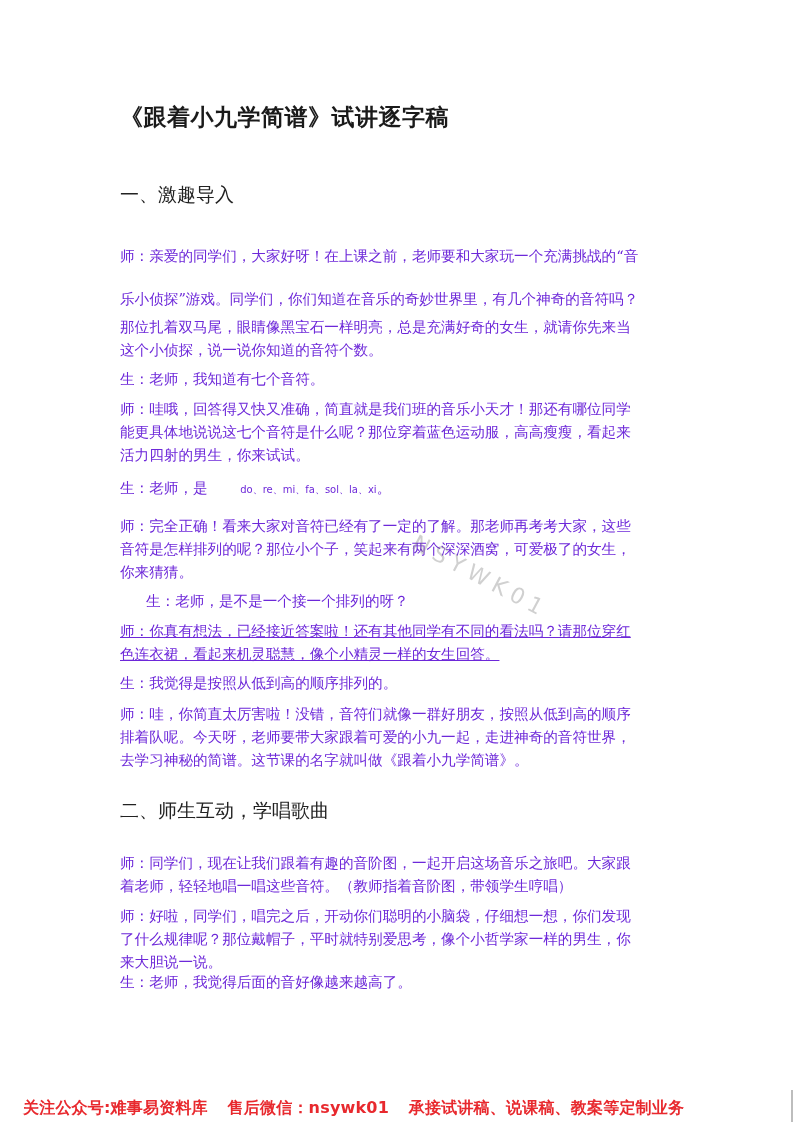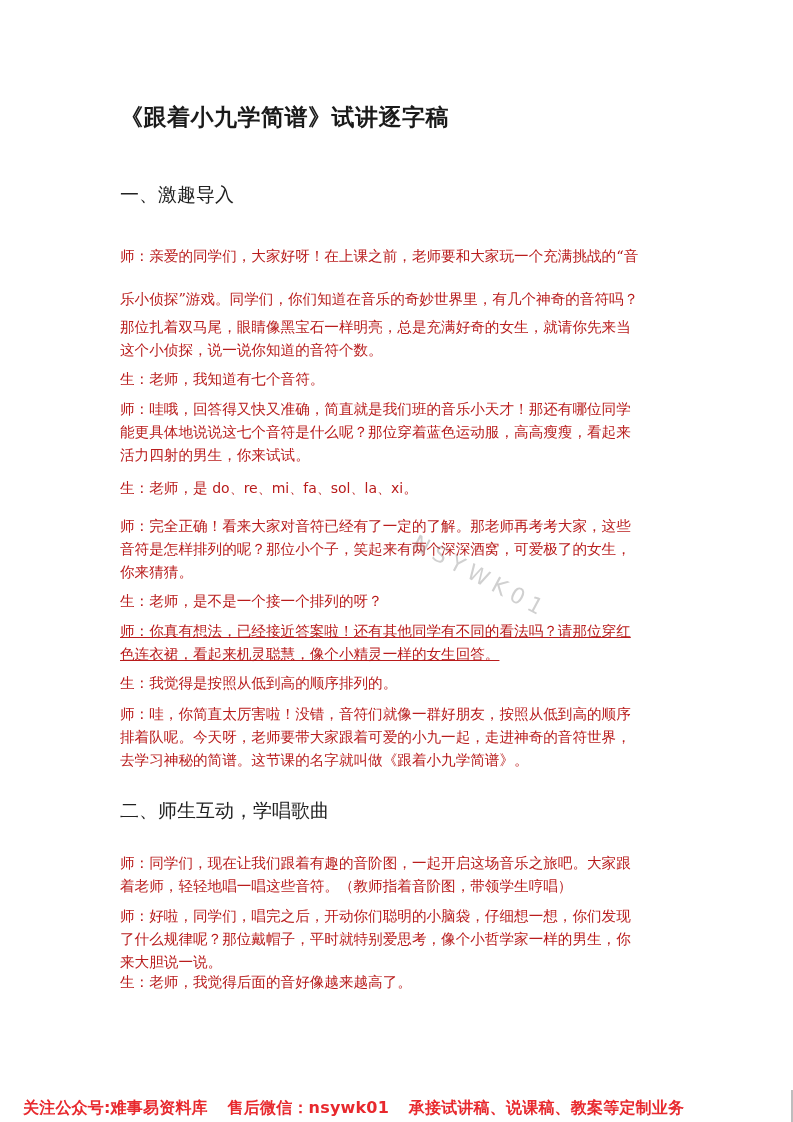--- a/index.html
+++ b/index.html
@@ -38,29 +38,30 @@
       line-height: 26px;
       color: #222;
       white-space: nowrap;
     }
     .para {
       position: absolute;
       left: 120px;
       width: 560px;
       font-size: 14.6px;
       line-height: 23px;
-      color: #b91c1c;
+      color: #6d28d9;
     }
     .para .line {
       display: block;
       white-space: nowrap;
     }
     .latin {
       font-family: "DejaVu Sans", "Liberation Sans", sans-serif;
-      font-size: 14px;
+      font-size: 10px;
+      margin-left: 28px;
     }
     .watermark {
       position: absolute;
       left: 420px;
       top: 530px;
       font-family: "DejaVu Sans", "Liberation Sans", sans-serif;
       font-size: 22px;
       color: rgba(120,120,120,0.35);
       transform: rotate(28deg);
       transform-origin: left top;
@@ -126,21 +127,21 @@
   <div class="para" style="top:476px;">
     <span class="line"><span>生：老师，是 </span><span class="latin">do、re、mi、fa、sol、la、xi</span><span>。</span></span>
   </div>
 
   <div class="para" style="top:514px;">
     <span class="line">师：完全正确！看来大家对音符已经有了一定的了解。那老师再考考大家，这些</span>
     <span class="line">音符是怎样排列的呢？那位小个子，笑起来有两个深深酒窝，可爱极了的女生，</span>
     <span class="line">你来猜猜。</span>
   </div>
 
-  <div class="para" style="top:589px;">
+  <div class="para" style="top:589px;margin-left:26px;">
     <span class="line">生：老师，是不是一个接一个排列的呀？</span>
   </div>
 
   <div class="para" style="top:619px;text-decoration:underline;">
     <span class="line">师：你真有想法，已经接近答案啦！还有其他同学有不同的看法吗？请那位穿红</span>
     <span class="line">色连衣裙，看起来机灵聪慧，像个小精灵一样的女生回答。</span>
   </div>
 
   <div class="para" style="top:671px;">
     <span class="line">生：我觉得是按照从低到高的顺序排列的。</span>

